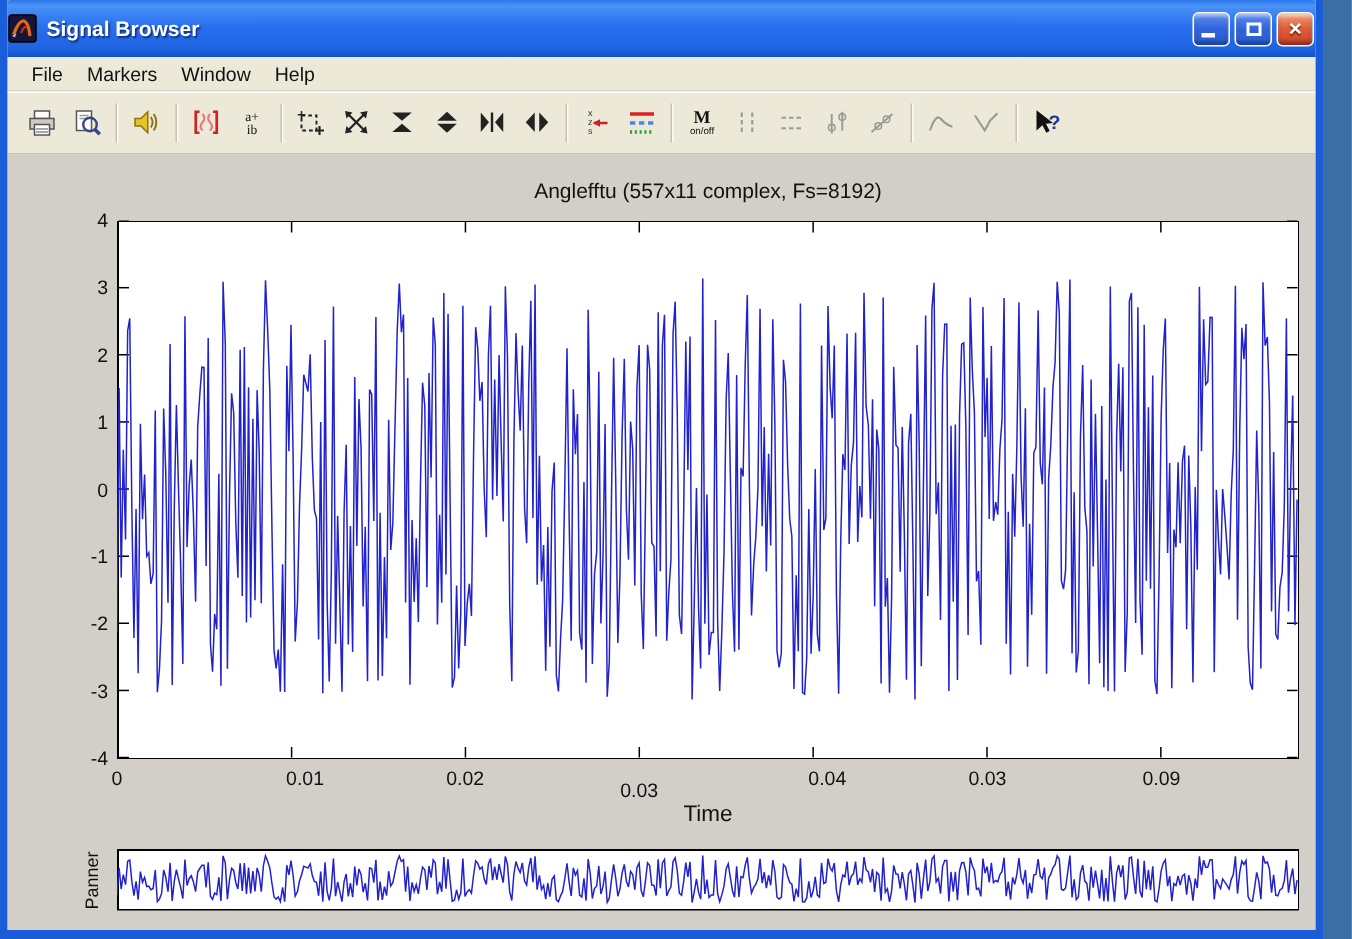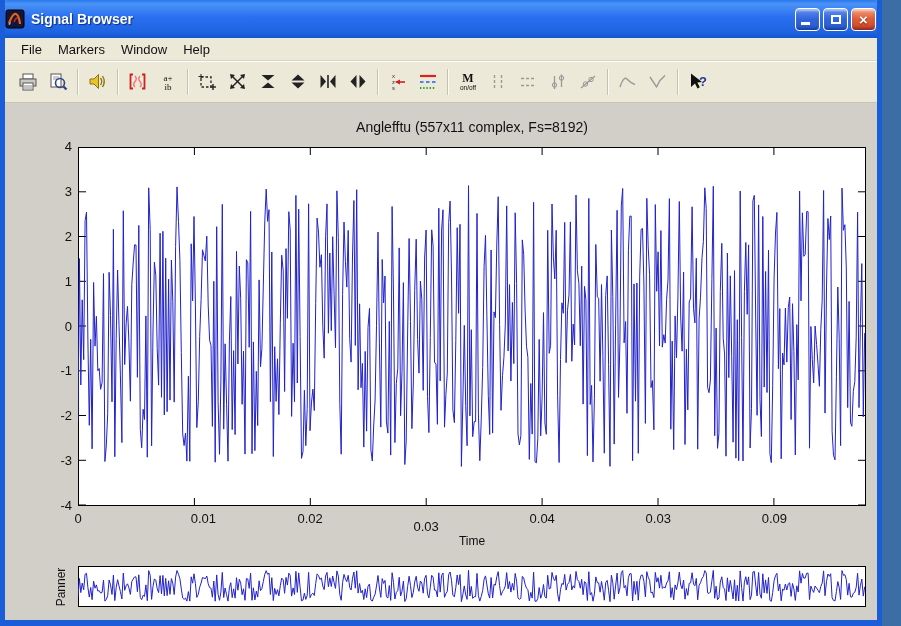--- a/index.html
+++ b/index.html
@@ -37,21 +37,21 @@
   .tbtn svg { width:22px; height:22px; }
   .tsep { width:2px; height:26px; margin:0 4px; border-left:1px solid #c6c2b0; border-right:1px solid #fbfaf4; }
   
   .figure { position:relative; flex:1 1 auto; background:#d2cfc9; overflow:hidden; }
   .plot-title { position:absolute; left:73px; width:788px; top:16px; text-align:center; font-size:14px; color:#111; }
   .main-plot { position:absolute; left:73px; top:44px; width:788px; height:359px; }
   .panner-plot { position:absolute; left:73px; top:463px; width:788px; height:41px; }
   .ticklabel { position:absolute; font-size:13px; color:#111; }
   .ylab { text-align:right; width:28px; }
   .xlab { text-align:center; width:44px; }
-  .axis-xlabel { position:absolute; left:73px; width:788px; top:431px; text-align:center; font-size:12px; color:#111; }
+  .axis-xlabel { position:absolute; left:73px; width:788px; top:431px; text-align:center; font-size:15px; color:#111; }
   .panner-label { position:absolute; left:36px; top:464px; width:40px; height:40px; display:flex; align-items:center; justify-content:center;
     transform:rotate(-90deg); transform-origin:center; font-size:12px; color:#111; white-space:nowrap; }
 </style>
 </head>
 <body>
 
 <div class="window">
 
   <div class="titlebar">
     <svg class="app-icon" viewBox="0 0 20 20">
@@ -287,18 +287,18 @@
       <div class="ticklabel ylab" style="left: 39px; top: 260.375px;">-1</div>
       <div class="ticklabel ylab" style="left: 39px; top: 215.5px;">0</div>
       <div class="ticklabel ylab" style="left: 39px; top: 170.625px;">1</div>
       <div class="ticklabel ylab" style="left: 39px; top: 125.75px;">2</div>
       <div class="ticklabel ylab" style="left: 39px; top: 80.875px;">3</div>
       <div class="ticklabel ylab" style="left: 39px; top: 36px;">4</div>
       <div class="ticklabel xlab" style="left: 51px; top: 408px;">0</div>
       <div class="ticklabel xlab" style="left: 167.053px; top: 408px; text-align: right;">0.01</div>
       <div class="ticklabel xlab" style="left: 283.106px; top: 408px;">0.02</div>
       <div class="ticklabel xlab" style="left: 399.159px; top: 416px;">0.03</div>
-      <div class="ticklabel xlab" style="left: 515.212px; top: 408px;">0.04</div>
+      <div class="ticklabel xlab" style="left: 515.212px; top: 408px; text-align: right;">0.04</div>
       <div class="ticklabel xlab" style="left: 631.265px; top: 408px;">0.03</div>
       <div class="ticklabel xlab" style="left: 747.318px; top: 408px;">0.09</div>
     </div>
 
 </div>
 
 </body></html>

